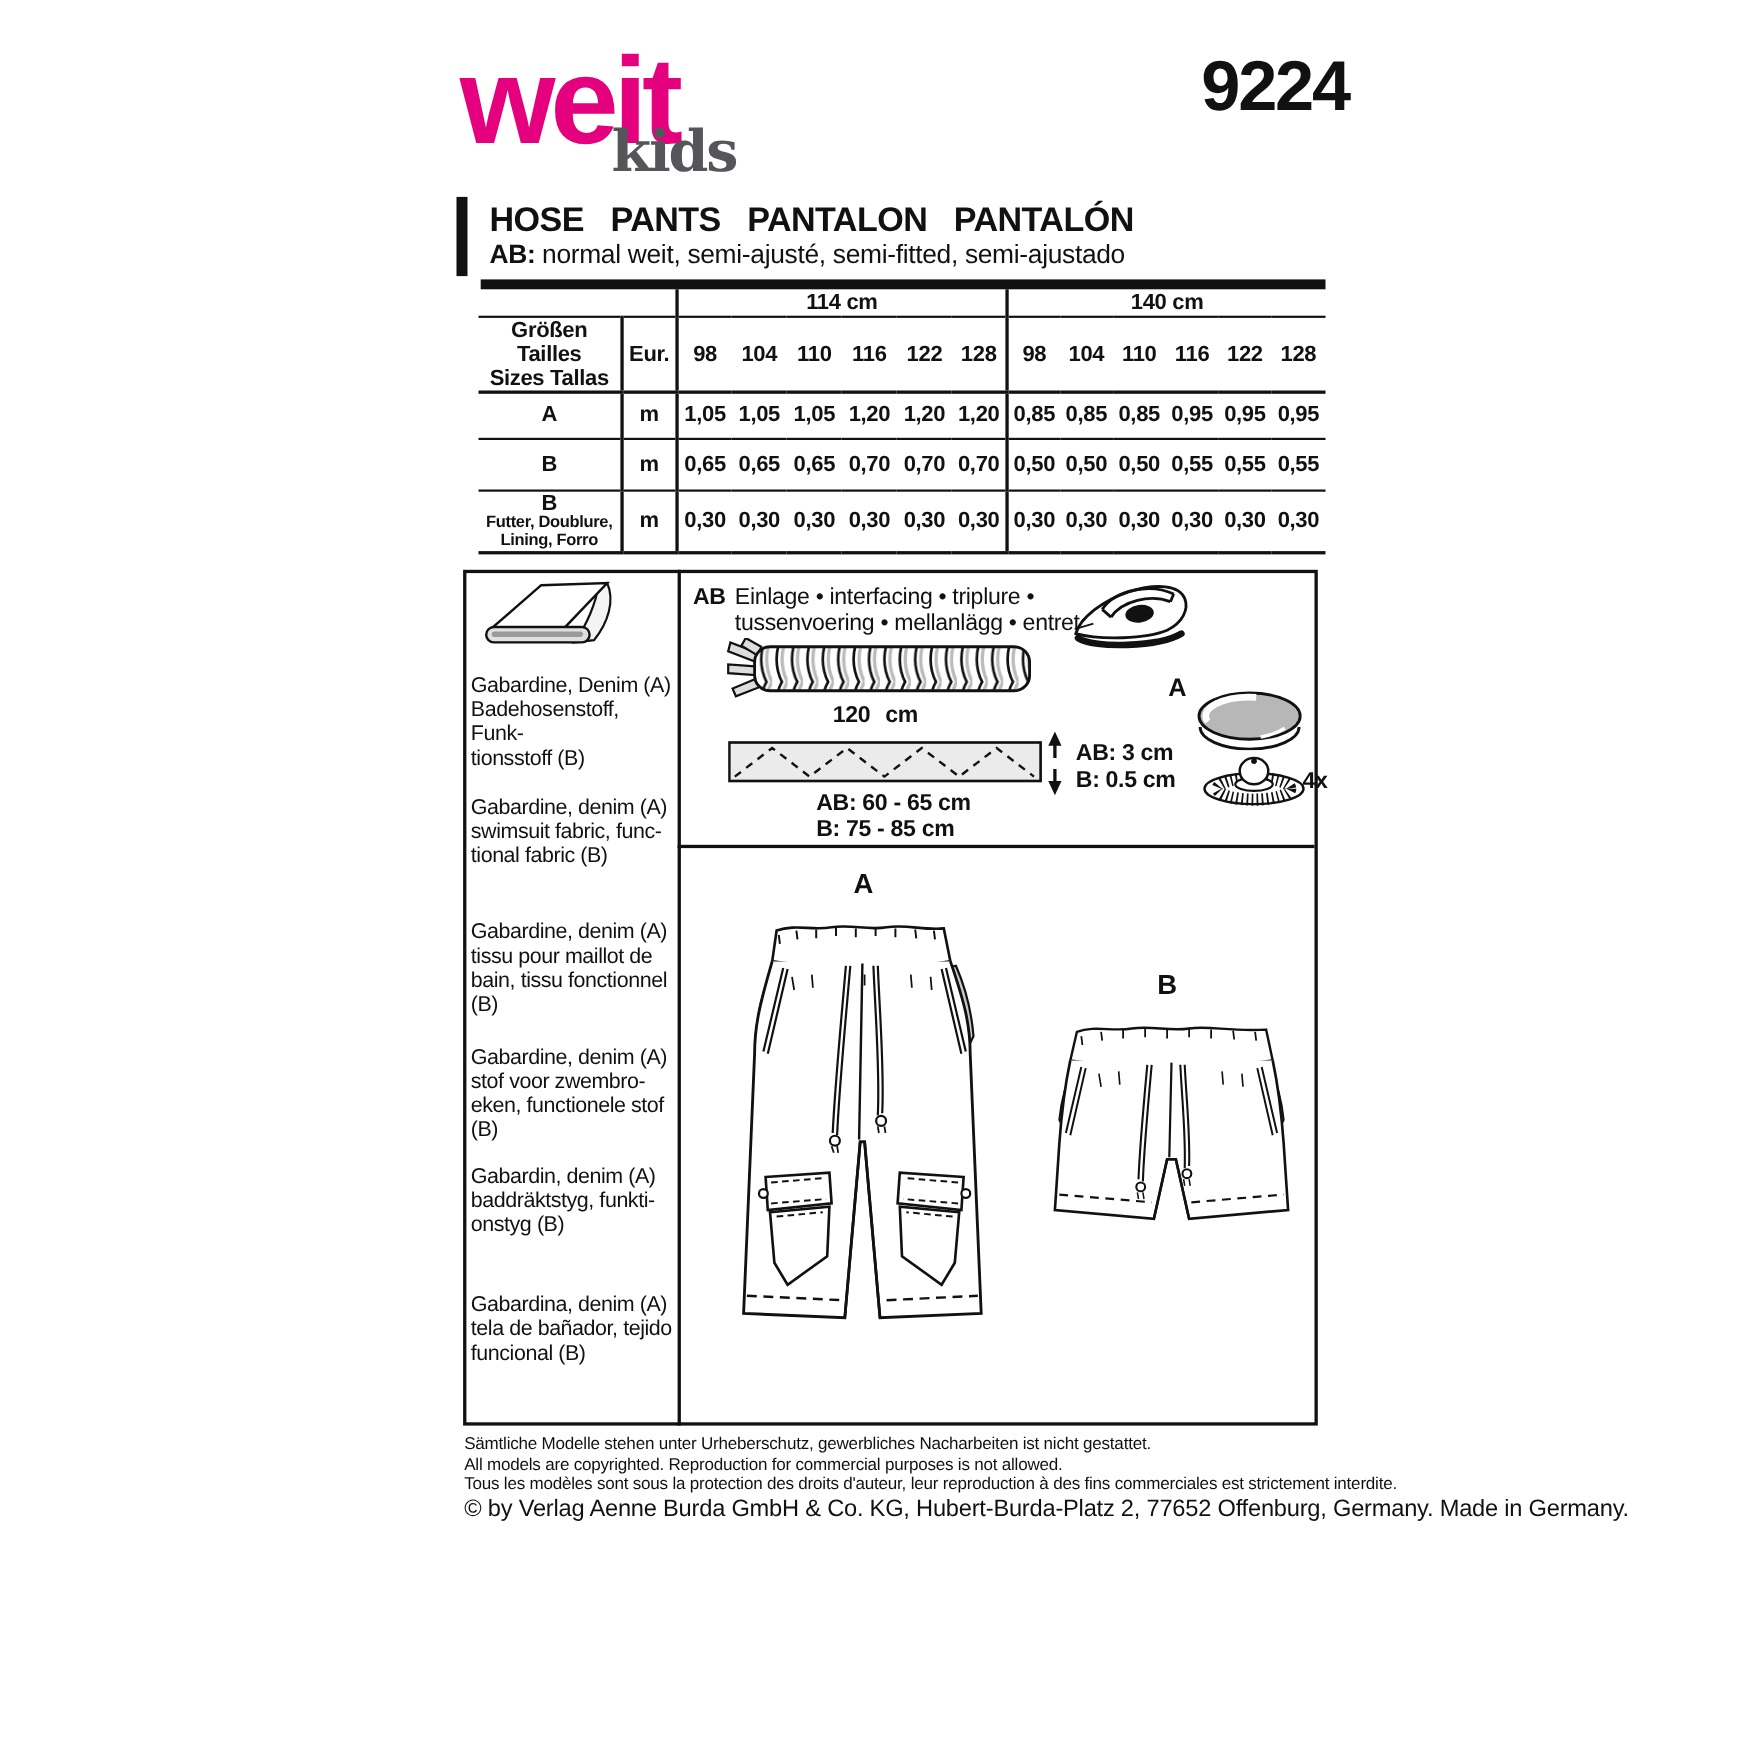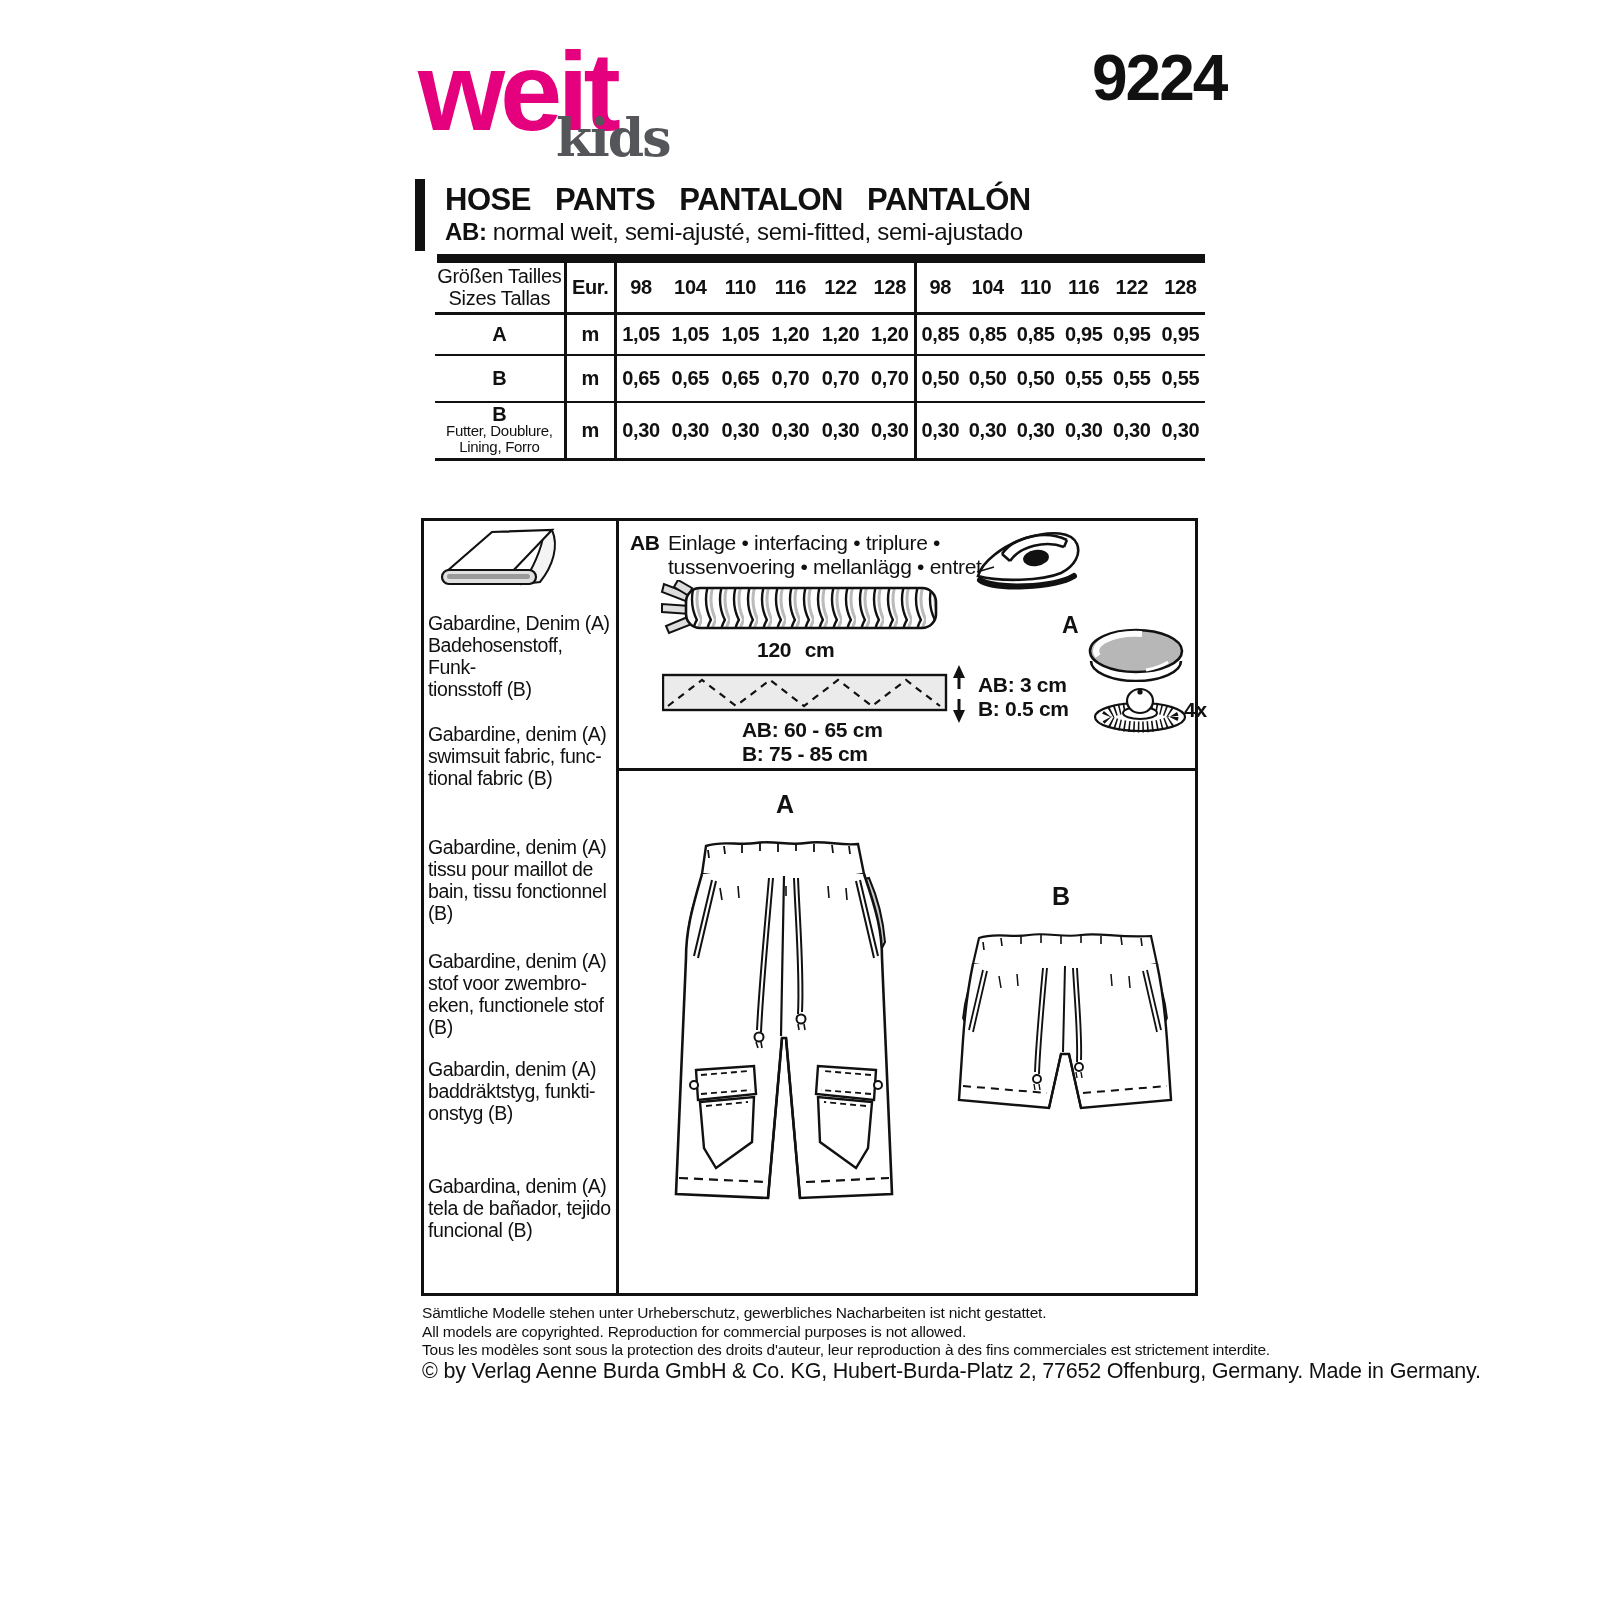--- a/index.html
+++ b/index.html
@@ -17,21 +17,21 @@
   .doc-sub b{margin-right:6px;}
   
   .topbar{background:#111;height:9px;}
   table.fab{border-collapse:collapse;table-layout:fixed;width:770px;font-weight:bold;}
   table.fab td{padding:0;text-align:center;font-size:20px;letter-spacing:-.3px;vertical-align:middle;}
   td.lbl{text-align:left;padding-left:4px;}
   td.eur{text-align:right;padding-right:8px;}
   .hb2{border-bottom:2px solid #111;}
   .hb3{border-bottom:3px solid #111;}
   .vl3{border-left:3px solid #111;}
-  .sub-lbl{font-size:15px;line-height:16px;letter-spacing:-.3px;white-space:pre-line;font-weight:normal;}
+  .sub-lbl{font-size:15px;line-height:16px;letter-spacing:-.3px;white-space:pre-line;font-weight:bold;}
   .szhead{font-size:20px;}
   
   .main-box{border:3px solid #111;}
   .vdiv{width:3px;background:#111;}
   .hdiv{height:3px;background:#111;}
   .fabric-par{font-size:19.5px;line-height:22px;letter-spacing:-.4px;white-space:pre-line;width:185px;}
   .notion-txt{font-size:21px;letter-spacing:-.3px;white-space:nowrap;}
   .notion-bold{font-weight:bold;font-size:21px;letter-spacing:-.3px;white-space:nowrap;text-align:right;}
   .garment-lbl{font-weight:bold;font-size:25px;}
   
@@ -63,20 +63,25 @@
         <col style="width:50px">
         <col style="width:50px">
       <col style="width:48px">
         <col style="width:48px">
         <col style="width:48px">
         <col style="width:48px">
         <col style="width:48px">
         <col style="width:49px">
     </colgroup>
     <tbody>
+        <tr style="height:25px">
+      <td colspan="2" class="hb2"></td>
+      <td colspan="6" class="hb2 vl3">114 cm</td>
+      <td colspan="6" class="hb2 vl3">140 cm</td>
+    </tr>
     <tr style="height:50px">
       <td class="lbl hb3 sub-lbl" style="font-size:20px;line-height:22px;">Größen  Tailles
 Sizes  Tallas</td>
       <td class="eur hb3 vl3">Eur.</td>
       <td class="hb3 vl3 szhead">98</td>
       <td class="hb3 szhead">104</td>
       <td class="hb3 szhead">110</td>
       <td class="hb3 szhead">116</td>
       <td class="hb3 szhead">122</td>
       <td class="hb3 szhead">128</td>

